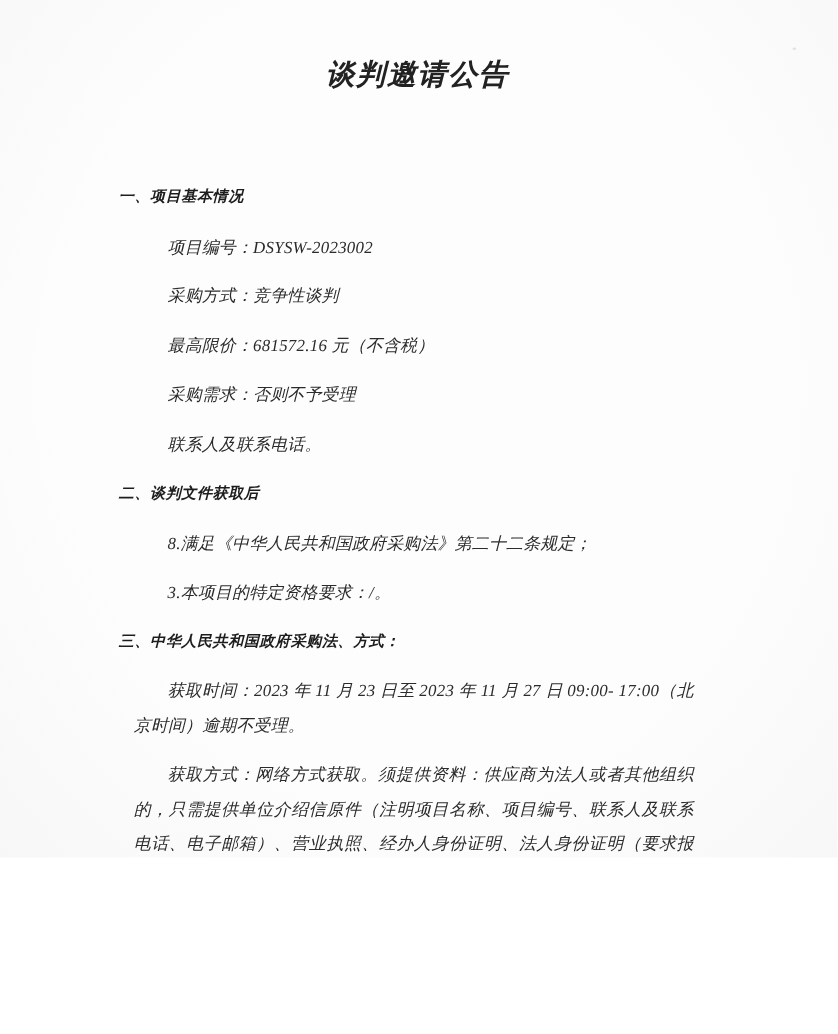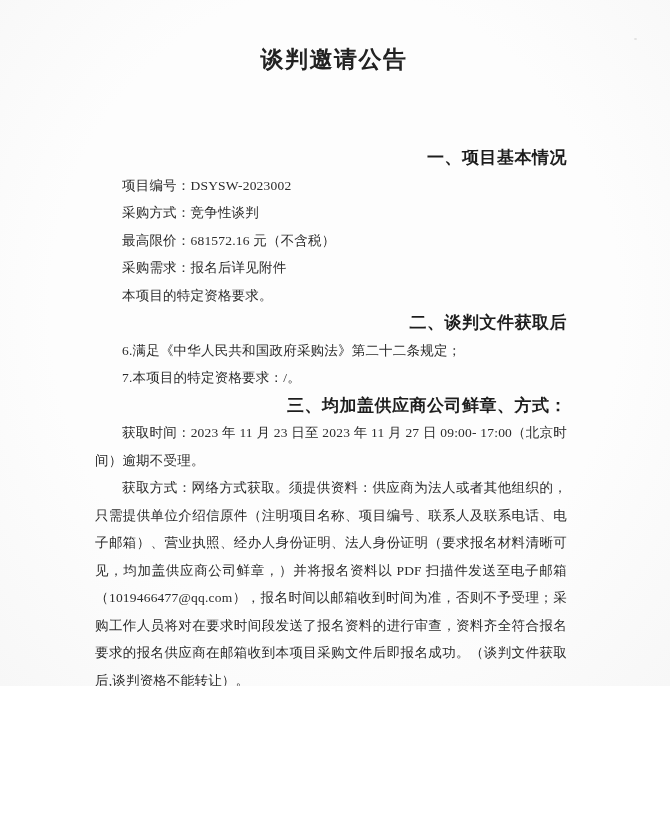--- a/index.html
+++ b/index.html
@@ -10,20 +10,21 @@
   .doc-page {
     position: relative;
     width: 670px;
     height: 686px;
     margin: 0;
     background: #fbfbfb;
     background-image: radial-gradient(ellipse at 50% 45%, #fdfdfd 60%, #f7f7f7 100%);
     overflow: hidden;
     font-family: "Liberation Serif", "DejaVu Serif", serif;
     color: #2b2b2b;
+    font-style: italic;
   }
   .doc-title {
     position: absolute;
     top: 44px;
     left: 95px;
     width: 478px;
     margin: 0;
     text-align: center;
     font-family: "Liberation Serif", "DejaVu Serif", serif;
     font-size: 23px;
@@ -38,29 +39,29 @@
     left: 95px;
     width: 472px;
     font-size: 13.5px;
     line-height: 27.5px;
     text-align: justify;
     letter-spacing: 0.2px;
   }
   .doc-body h2 {
     margin: 0;
     font-family: "Liberation Sans", "DejaVu Sans", sans-serif;
-    font-size: 17px;
+    font-size: 12px;
     font-weight: bold;
     color: #1d1d1d;
     line-height: 27.5px;
     letter-spacing: 0.5px;
-    text-align: right;
+    text-align: left;
   }
   .doc-body p {
-    margin: 0;
+    margin: 12px;
     text-indent: 2em;
     color: #2b2b2b;
   }
   .scan-speck {
     position: absolute;
     top: 38px;
     left: 634px;
     width: 3px;
     height: 2px;
     background: #e2e2e2;
@@ -75,25 +76,25 @@
   <div class="scan-speck"></div>
 
   <h1 class="doc-title">谈判邀请公告</h1>
 
   <div class="doc-body">
 
     <h2>一、项目基本情况</h2>
     <p>项目编号：DSYSW-2023002</p>
     <p>采购方式：竞争性谈判</p>
     <p>最高限价：681572.16 元（不含税）</p>
-    <p>采购需求：报名后详见附件</p>
-    <p>本项目的特定资格要求。</p>
+    <p>采购需求：否则不予受理</p>
+    <p>联系人及联系电话。</p>
 
     <h2>二、谈判文件获取后</h2>
-    <p>6.满足《中华人民共和国政府采购法》第二十二条规定；</p>
-    <p>7.本项目的特定资格要求：/。</p>
+    <p>8.满足《中华人民共和国政府采购法》第二十二条规定；</p>
+    <p>3.本项目的特定资格要求：/。</p>
 
-    <h2>三、均加盖供应商公司鲜章、方式：</h2>
+    <h2>三、中华人民共和国政府采购法、方式：</h2>
     <p>获取时间：2023 年 11 月 23 日至 2023 年 11 月 27 日 09:00- 17:00（北京时间）逾期不受理。</p>
     <p>获取方式：网络方式获取。须提供资料：供应商为法人或者其他组织的，只需提供单位介绍信原件（注明项目名称、项目编号、联系人及联系电话、电子邮箱）、营业执照、经办人身份证明、法人身份证明（要求报名材料清晰可见，均加盖供应商公司鲜章，）并将报名资料以 PDF 扫描件发送至电子邮箱（1019466477@qq.com），报名时间以邮箱收到时间为准，否则不予受理；采购工作人员将对在要求时间段发送了报名资料的进行审查，资料齐全符合报名要求的报名供应商在邮箱收到本项目采购文件后即报名成功。（谈判文件获取后,谈判资格不能转让）。</p>
 
   </div>
 </div>
 
 </body></html>

